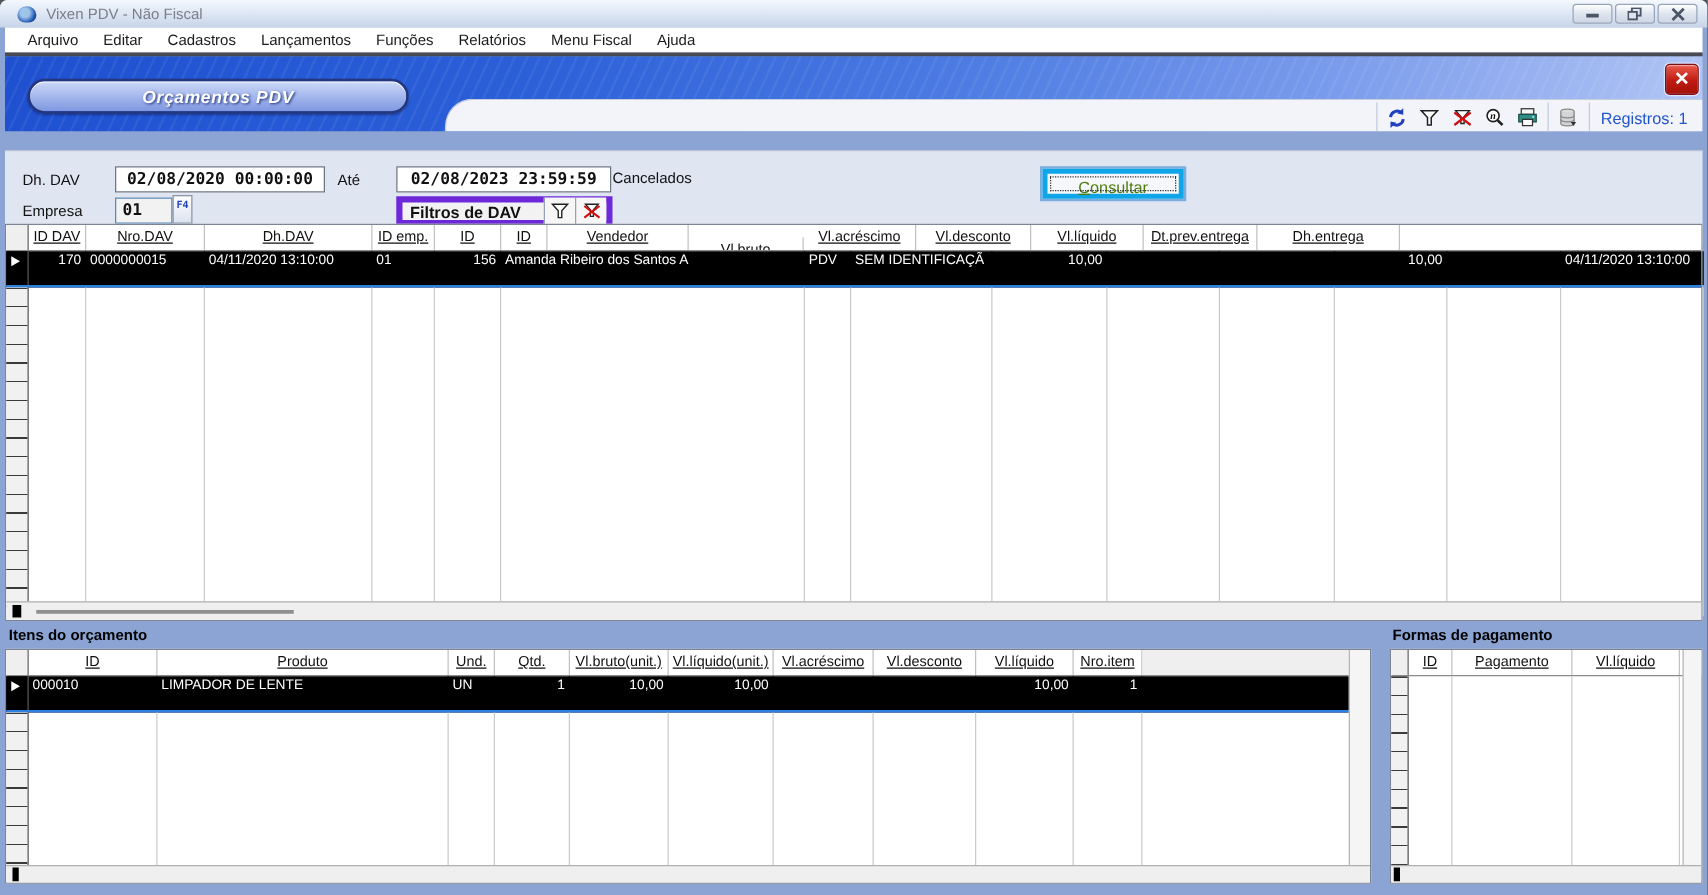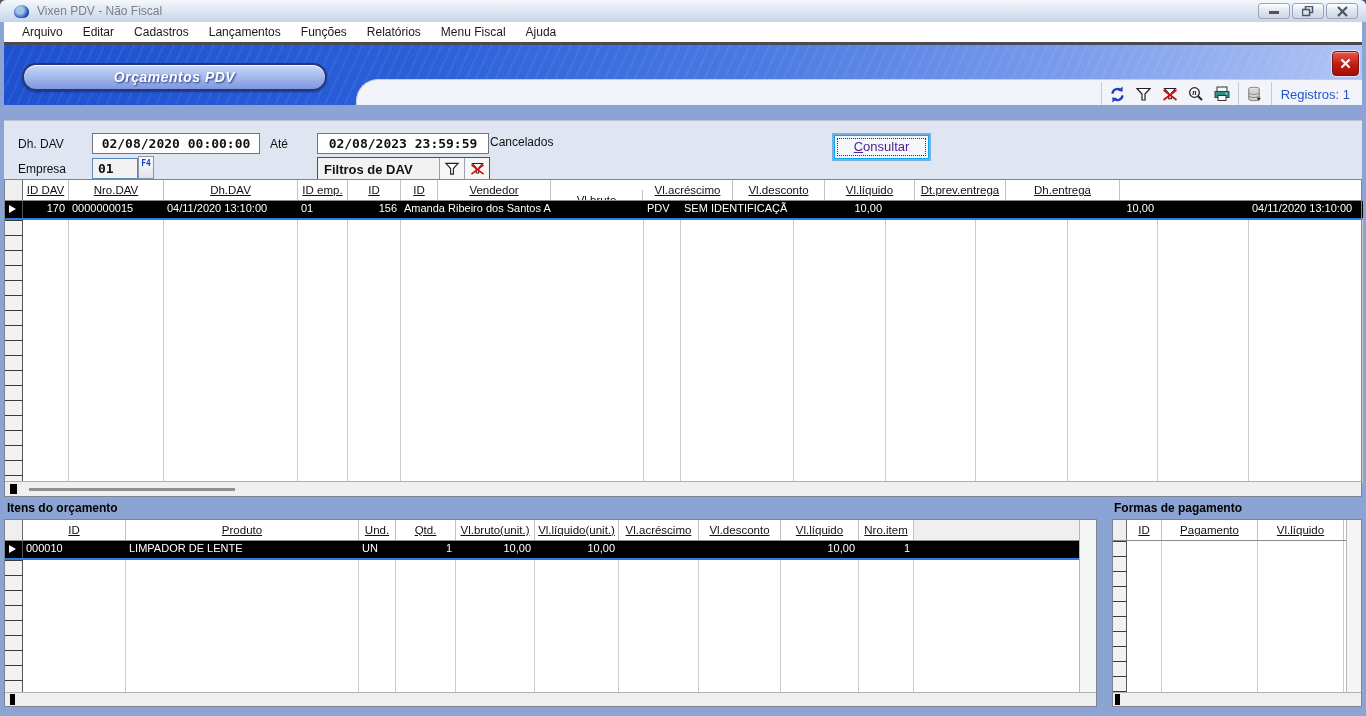--- a/index.html
+++ b/index.html
@@ -62,46 +62,46 @@
              display:flex; align-items:center; justify-content:center; white-space:nowrap; }
   .empresa-input { position:absolute; left:88px; top:37px; width:46px; height:21px;
              background:#f2f2f2; border:1px solid #5a8ab8;
              font-family:"DejaVu Sans Mono", monospace; font-weight:bold; font-size:13px;
              display:flex; align-items:center; padding-left:5px; }
   .f4-btn { position:absolute; left:134px; top:35px; width:16px; height:23px;
              background:linear-gradient(#fdfdfd,#dde3ee); border:1px solid #8a96ac;
              color:#1f3fc0; font-family:"DejaVu Sans Mono", monospace; font-weight:bold;
              font-size:8px; line-height:8px; text-align:center; padding-top:3px; }
   .filtros-panel { position:absolute; left:313px; top:36px; width:173px; height:24px;
-             background:#f2f2f2; border:1px solid #6d28d9; display:flex; align-items:center; }
+             background:#f2f2f2; border:5px solid #6d28d9; display:flex; align-items:center; }
   .filtros-panel .lbl { flex:1; font-weight:bold; font-size:13px; padding-left:6px; }
   .filtros-btn { width:25px; height:22px; border-left:1px solid #9aa2b2;
              display:flex; align-items:center; justify-content:center; background:#f6f6f6; }
   .combo { position:absolute; left:592px; top:12px; width:175px; height:23px;
              background:#fff; border:1px solid #6e7686; display:flex; align-items:center; }
   .combo .val { flex:1; font-family:"DejaVu Sans Mono", monospace; font-weight:bold;
              font-size:13px; padding-left:6px; white-space:nowrap; }
   .combo .drop { width:21px; height:21px; border-left:1px solid #aab0be; background:#f3f4f7;
              display:flex; align-items:center; justify-content:center; }
   .chev { width:7px; height:7px; border-right:2px solid #8a93a5; border-bottom:2px solid #8a93a5;
           transform:rotate(45deg); margin-top:-4px; }
-  .consultar { position:absolute; left:830px; top:14px; width:95px; height:24px;
-          background:#f6f7fa; border:1px solid #0ea5e9; box-shadow:0 0 0 2px #79aede;
-          font-size:13px; color:#4c1d95; }
+  .consultar { position:absolute; left:830px; top:14px; width:113px; height:24px;
+          background:#f6f7fa; border:4px solid #0ea5e9; box-shadow:0 0 0 2px #79aede;
+          font-size:13px; color:#4d7c0f; }
   .consultar .inner { display:block; width:100%; height:100%; outline:1px dotted #333;
           outline-offset:-3px; line-height:21px; text-align:center; }
   .consultar .inner::first-letter { text-decoration:underline; }
 
   
   .grid { position:absolute; background:#fff; border:1px solid #7d8594; }
   .ghead { display:flex; height:21px; border-bottom:1px solid #8a8a8a; background:#fff; }
   .ghead .cell { font-size:11.5px; color:#111; text-align:center; line-height:20px;
                  border-right:1px solid #c2c2c2; overflow:hidden; white-space:nowrap; flex:none;text-decoration:underline; }
   .ind-h { flex:none; border-right:1px solid #6a6a6a; background:#efefef; }
-  .grow { display:flex; height:19px; background:#000; color:#fff;
+  .grow { display:flex; height:29px; background:#000; color:#fff;
           border-bottom:2px solid #2a7fdf; }
   .grow .cell { font-size:11px; line-height:15px; padding:0 3px; border-right:1px solid #000;
           overflow:hidden; white-space:nowrap; flex:none; }
   .ind-sel { flex:none; background:#000; border-right:1px solid #555; position:relative; }
   .ind-sel::after { content:""; position:absolute; left:4px; top:4px; width:0; height:0;
           border-left:7px solid #fff; border-top:4px solid transparent; border-bottom:4px solid transparent; }
   .gbody { display:flex; }
   .gbody .col { flex:none; border-right:1px solid #cbcbcb; height:100%; }
   .ind-strip { flex:none; height:100%; border-right:1px solid #555;
           background:repeating-linear-gradient(to bottom,#3a3a3a 0 1px,#f1f1f1 1px 15px); }

